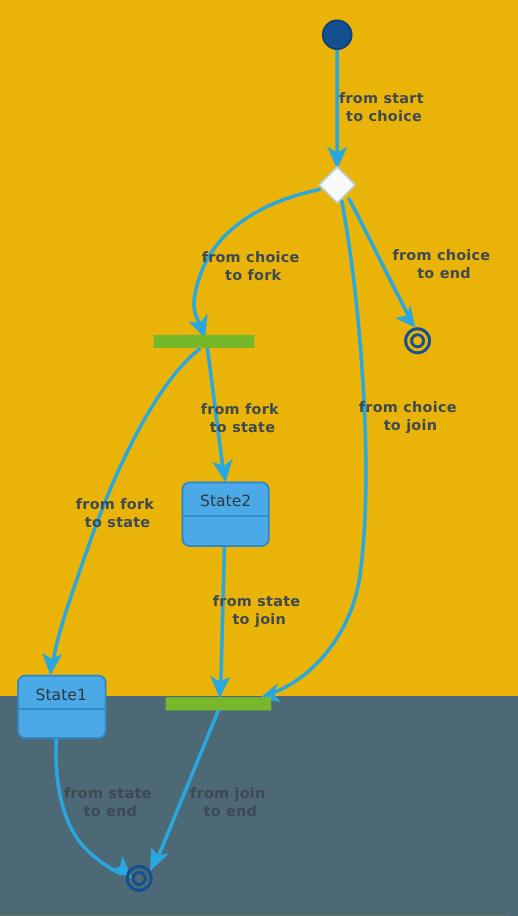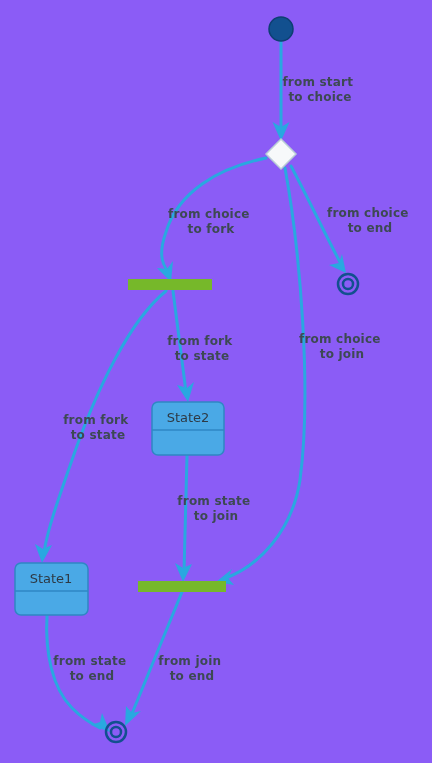--- a/index.html
+++ b/index.html
@@ -10,22 +10,22 @@
   }
   body {
     width: 432px;
     height: 763px;
     overflow: hidden;
     font-family: "DejaVu Sans", sans-serif;
   }
   #canvas {
     position: relative;
     width: 432px;
-    height: 763px;
-    background: #8b5cf6;
+    height: 580px;
+    background: #eab308;
   }
   svg#diagram {
     position: absolute;
     top: 0;
     left: 0;
     width: 432px;
     height: 763px;
     display: block;
   }
   .edge-path {

